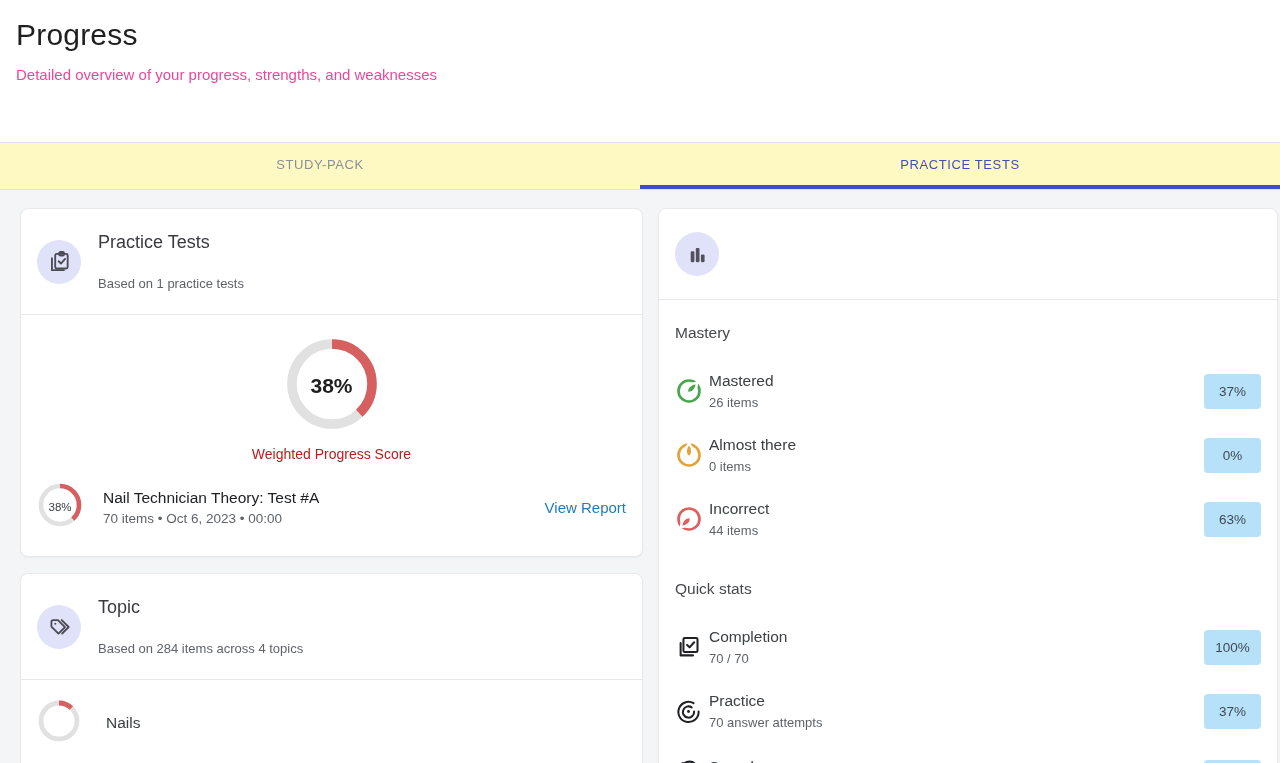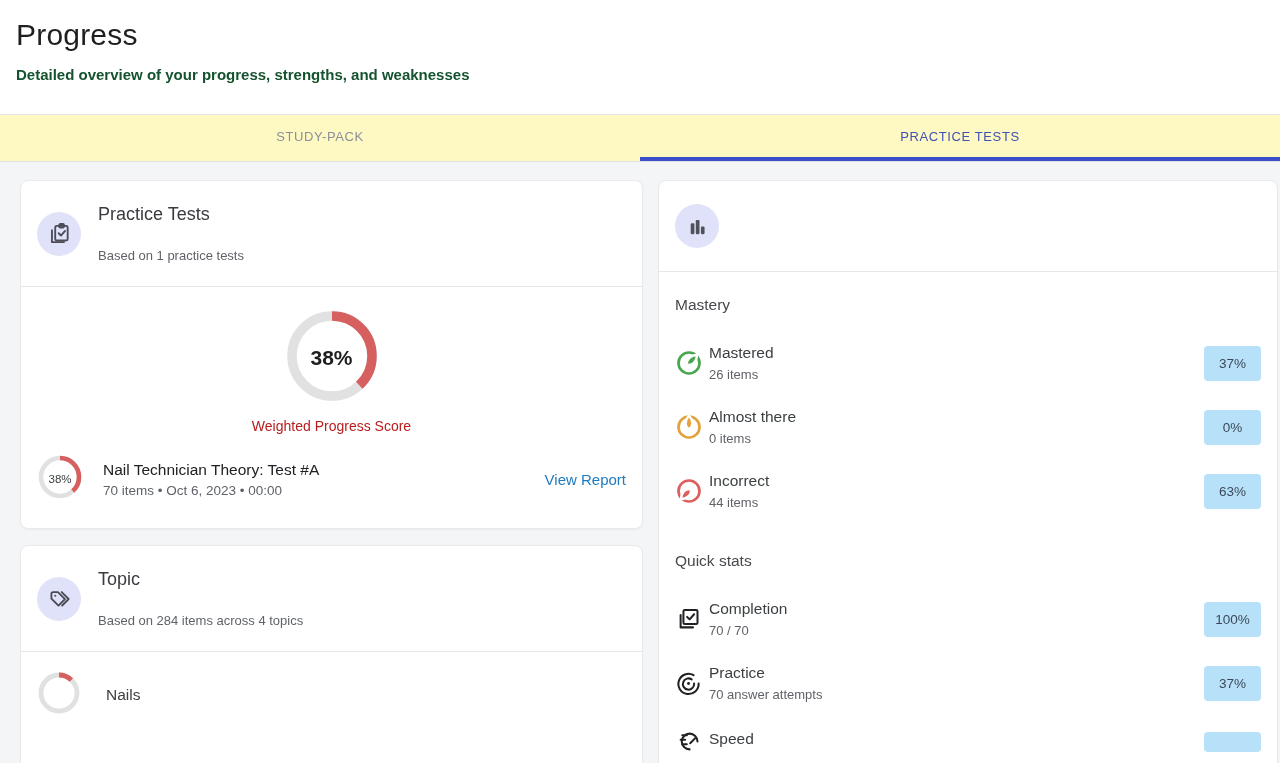--- a/index.html
+++ b/index.html
@@ -1,22 +1,22 @@
 <!DOCTYPE html>
 <html><head>
 <meta charset="utf-8">
 <style>
   * { margin:0; padding:0; box-sizing:border-box; }
   html,body { width:1280px; height:763px; overflow:hidden; background:#f4f5f6;
     font-family:"Liberation Sans", sans-serif; }
   
-  .page-header { background:#fff; padding:18px 16px 0 16px; height:115px;
+  .page-header { background:#fff; padding:18px 16px 0 16px; height:143px;
     border-bottom:1px solid #e4e4e6; }
   .page-title { font-size:30px; font-weight:500; color:#1f1f1f; letter-spacing:.2px; }
-  .page-subtitle { font-size:15px; color:#14532d; margin-top:14px;font-weight:bold; }
+  .page-subtitle { font-size:15px; color:#ec4899; margin-top:14px; }
   
   .tabbar { display:flex; height:47px; background:#fef9c3; border-bottom:1px solid #e0e0e0; }
   .tab { flex:1; display:flex; align-items:center; justify-content:center;
     font-size:13px; letter-spacing:.6px; color:#8a8f98; cursor:pointer;
     border-bottom:4px solid transparent; }
   .tab.active { color:#3f51b5; border-bottom-color:#3b4ec9; }
   
   .content { display:flex; gap:15px; padding:18px 2px 0 20px; align-items:flex-start; }
   .col-left { width:623px; flex:none; display:flex; flex-direction:column; gap:16px; }
   .col-right { flex:1; }

